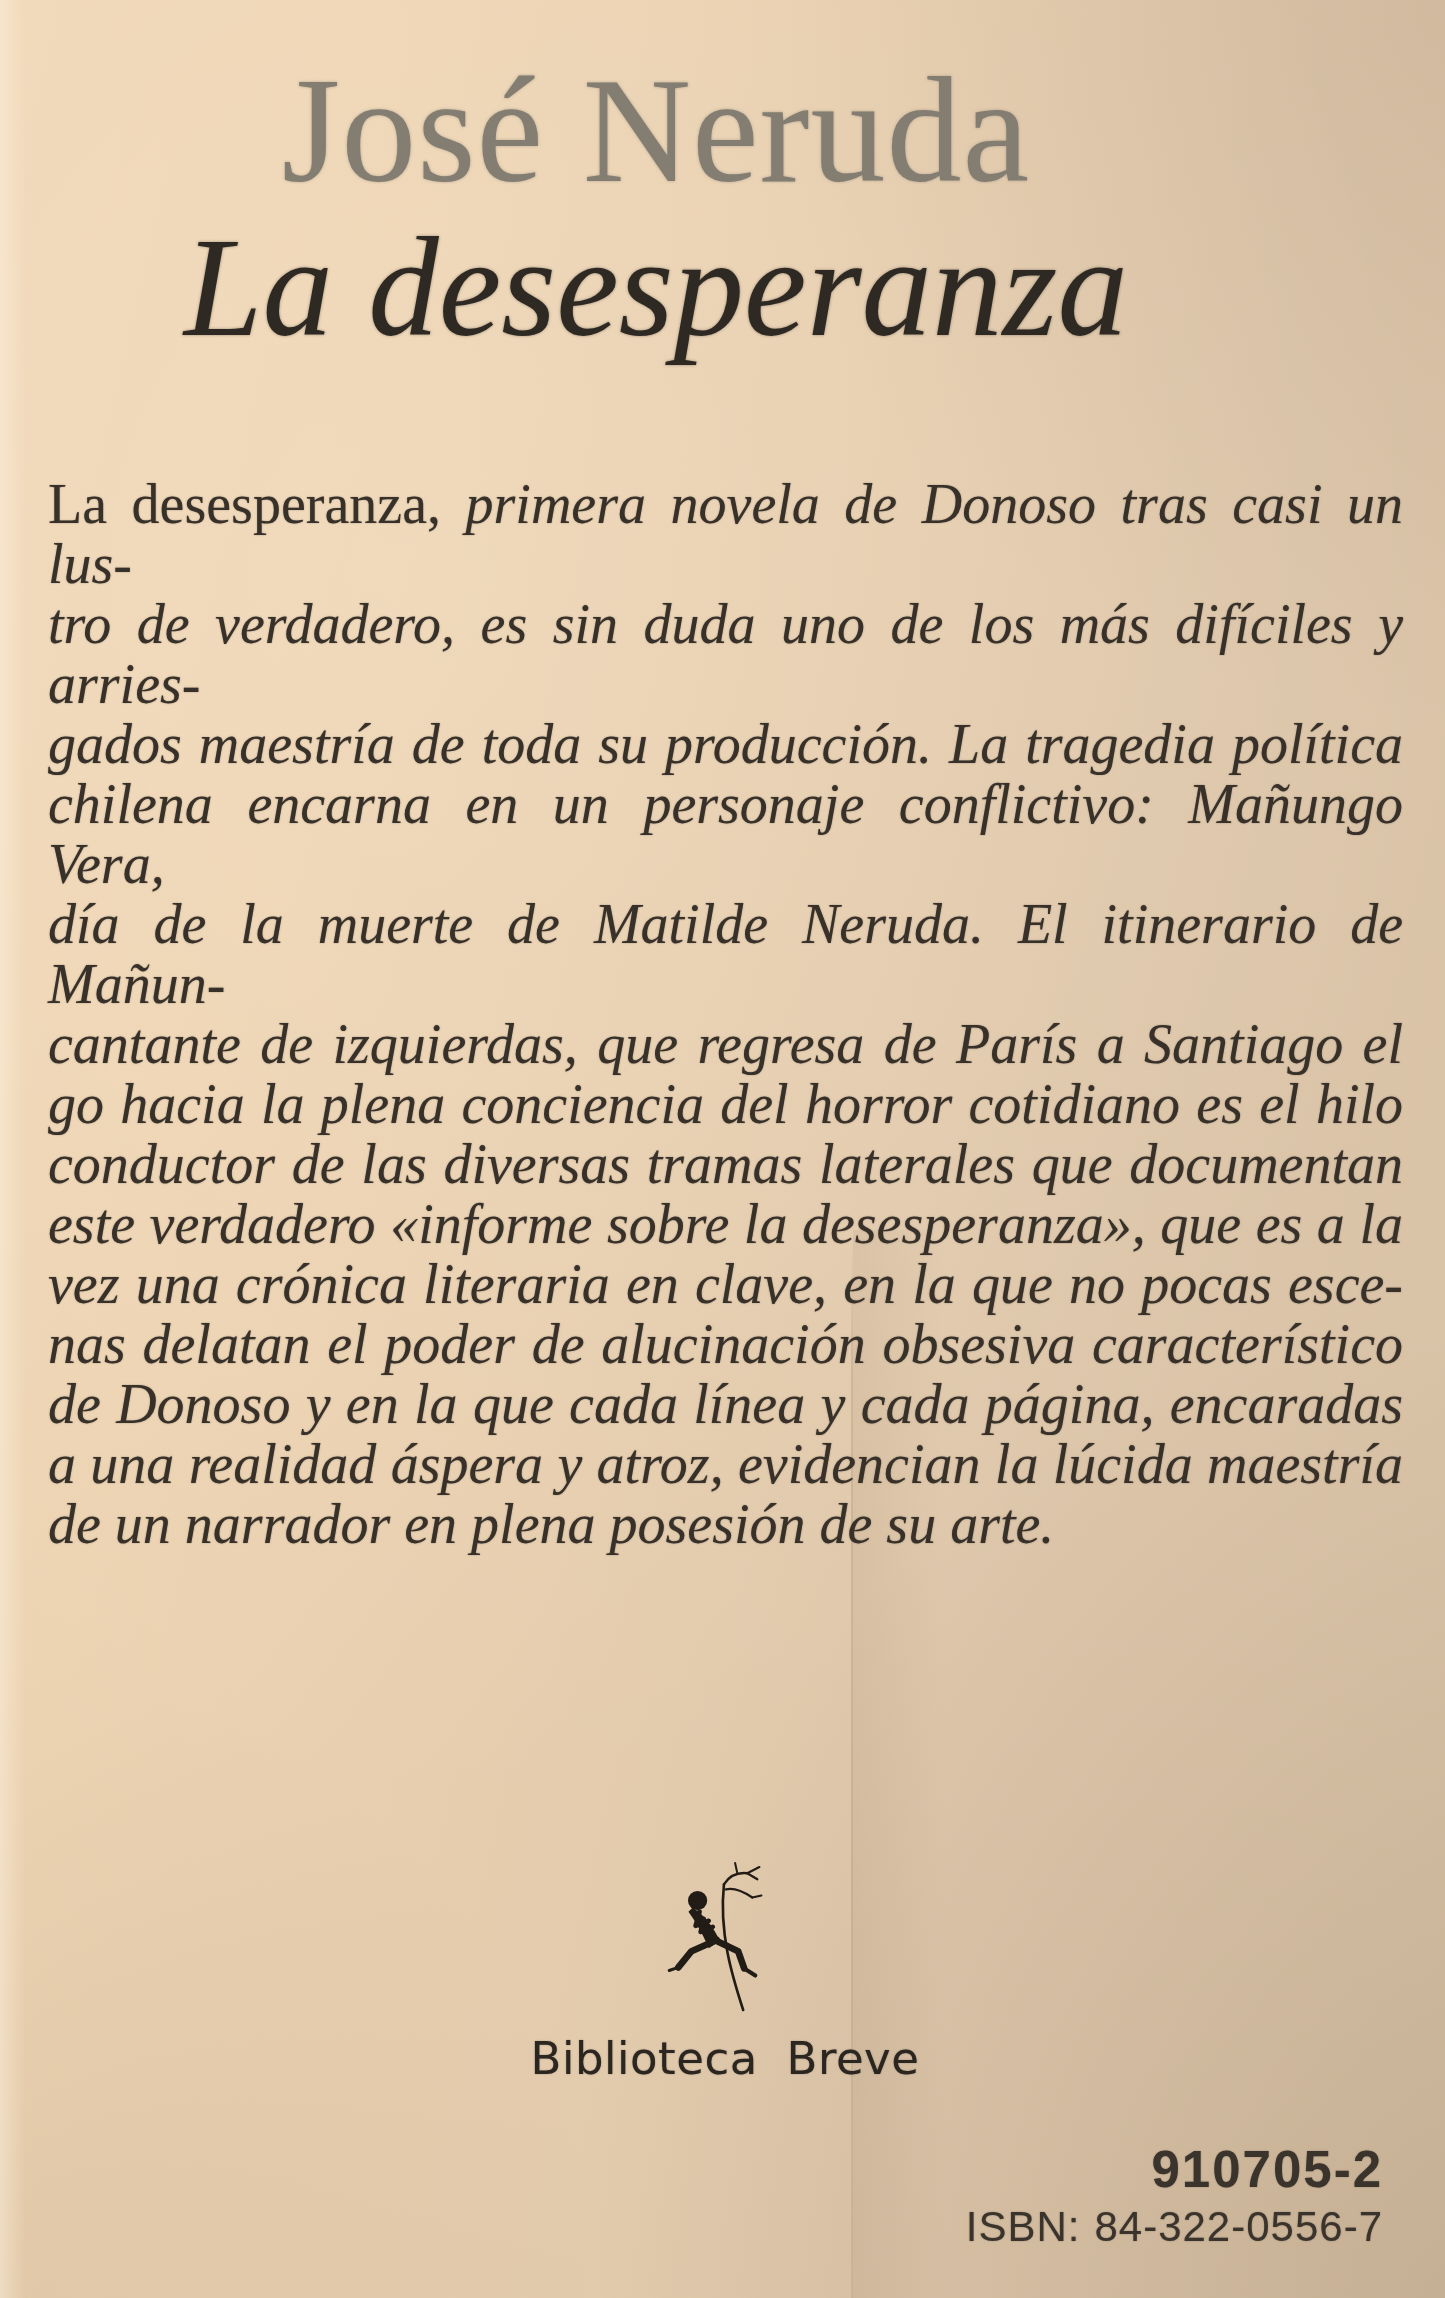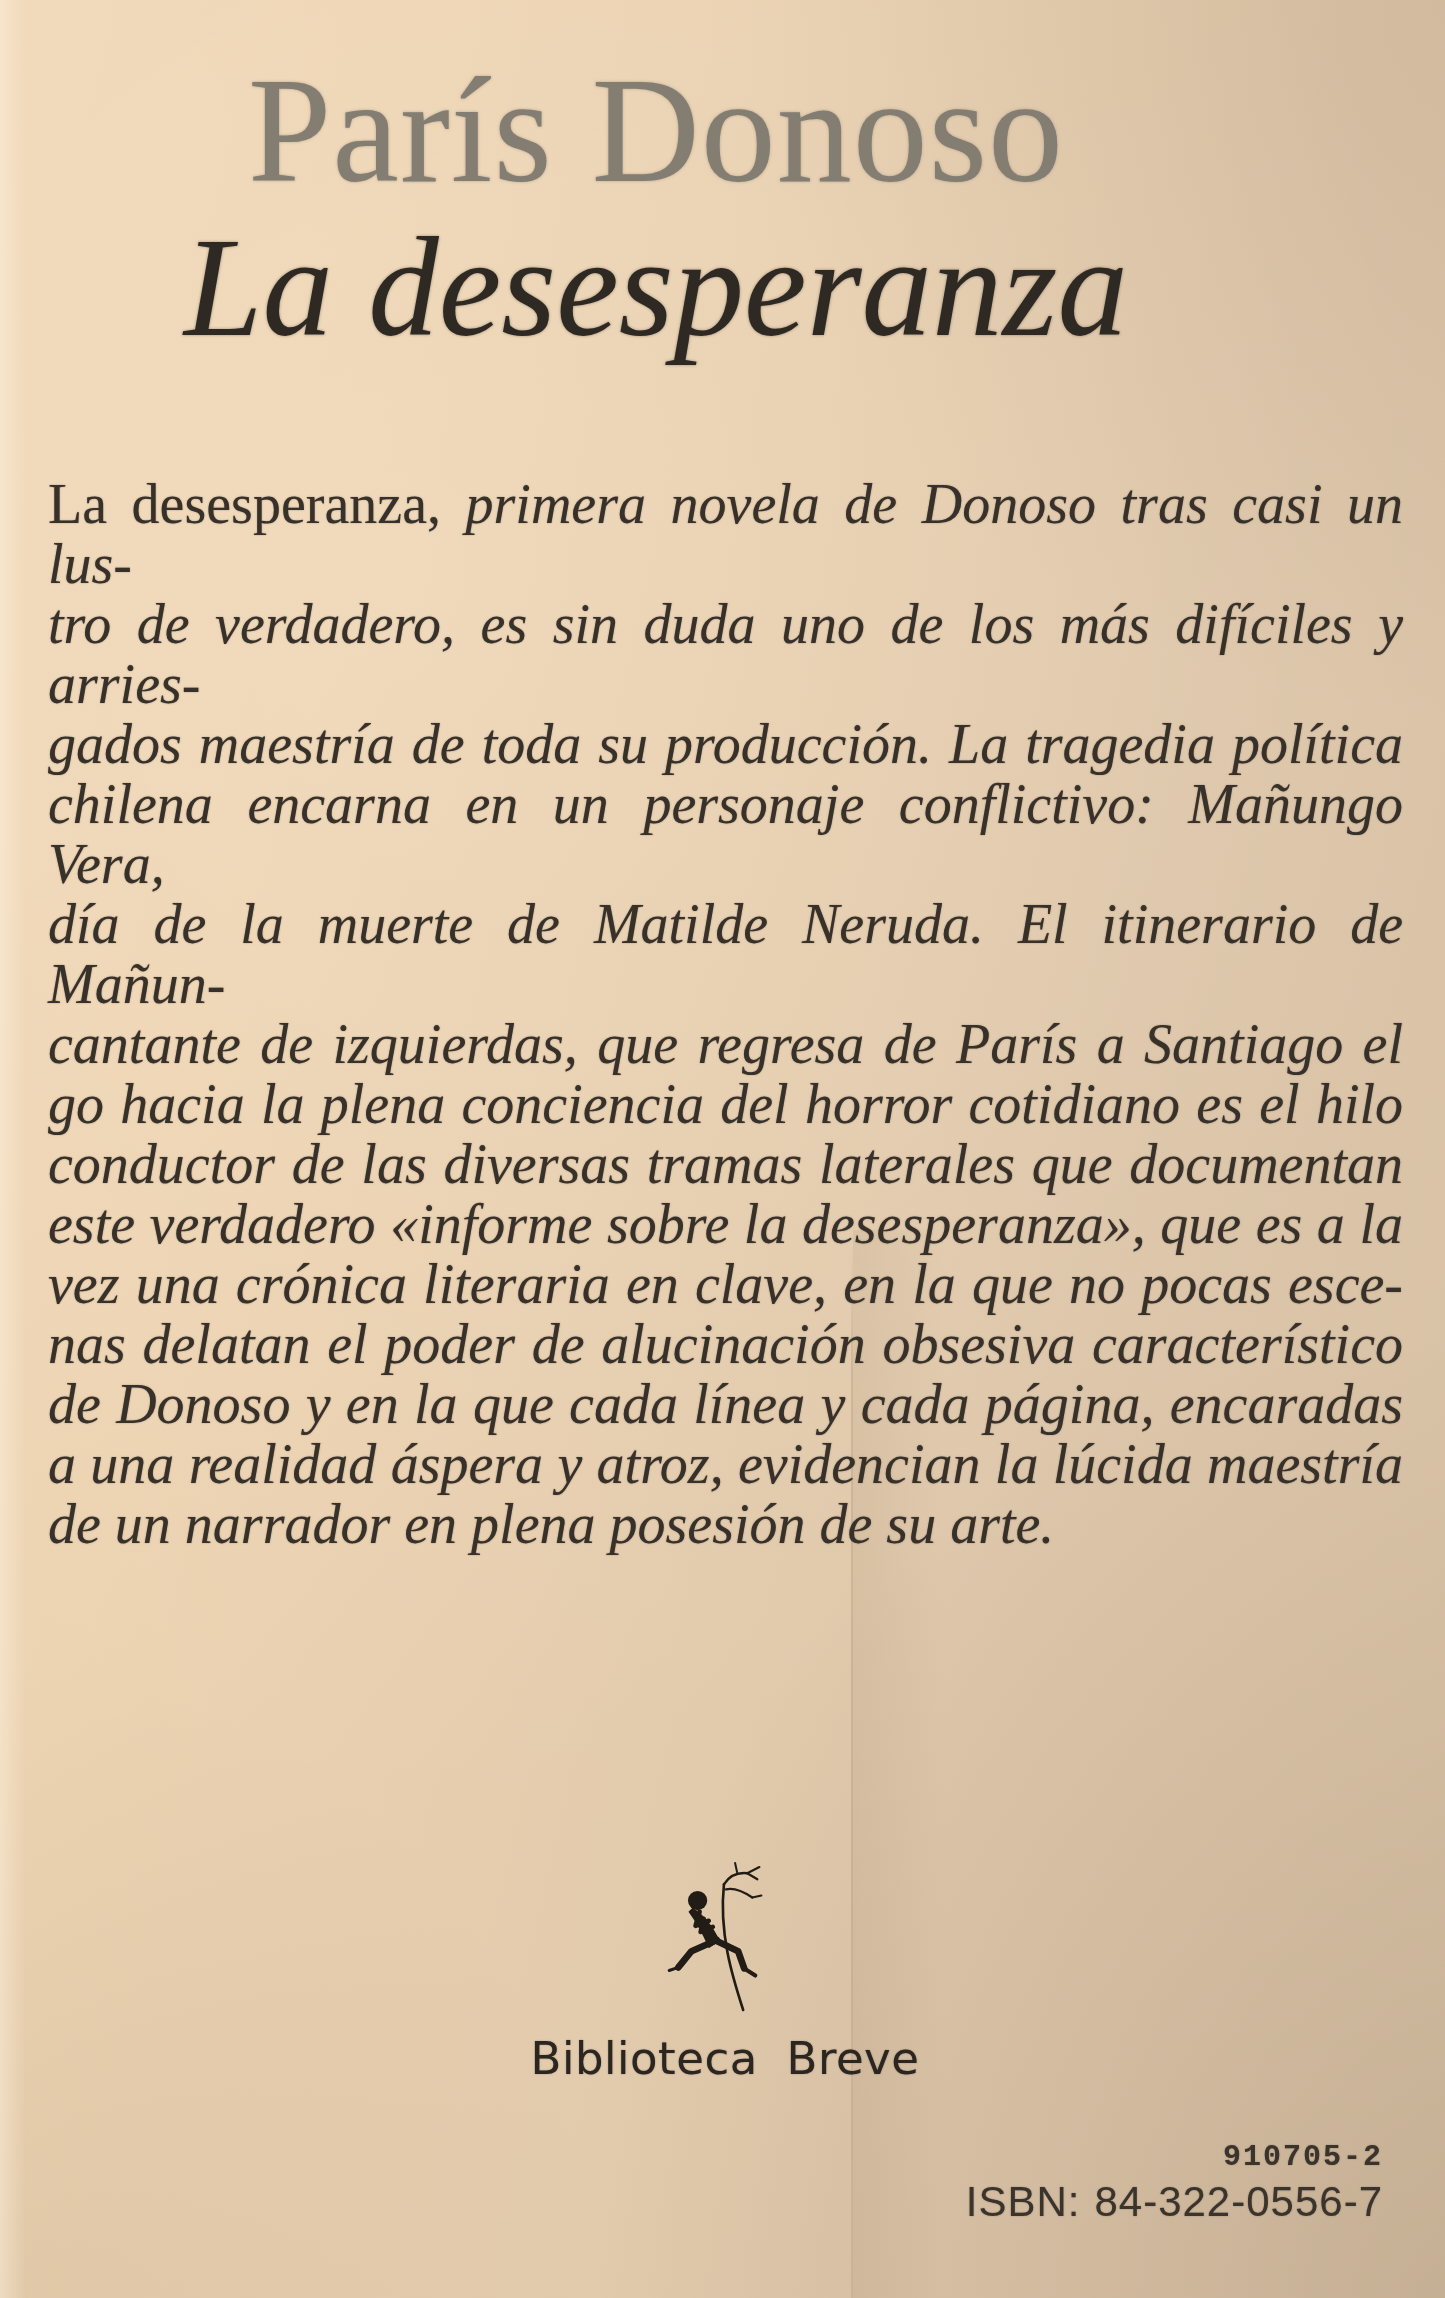--- a/index.html
+++ b/index.html
@@ -69,42 +69,42 @@
     font-family: "DejaVu Sans", "Liberation Sans", sans-serif;
     font-size: 45px; letter-spacing: 0.5px; word-spacing: 14px;
     color: #2b2620;
     text-shadow: 0 0 1.5px rgba(43,38,32,0.45);
   }
   .codes {
     position: absolute; right: 62px; top: 2140px; text-align: right;
     color: #3a342c;
   }
   .catalog {
-    font-family: Liberation Mono, monospace;
-    font-weight: 700; font-size: 30px; letter-spacing: 2px;
+    font-family: Liberation Sans, sans-serif;
+    font-weight: 700; font-size: 51px; letter-spacing: 2px;
     text-shadow: 0 0 1.5px rgba(58,52,44,0.45);
   }
   .isbn {
     font-family: Liberation Sans, sans-serif;
     font-size: 42px; margin-top: 4px; letter-spacing: 1px;
     text-shadow: 0 0 1.5px rgba(58,52,44,0.45);
   }
   .isbn .isbn-label { margin-right: 14px; }
 </style>
 </head>
 <body>
 
 <div id="page">
   <div class="vignette"></div>
   <div class="edge-highlight"></div>
   <div class="crease-shade"></div>
   <div class="crease"></div>
 
   <header class="titles">
-    <div class="author">París Donoso</div>
+    <div class="author">José Neruda</div>
     <div class="book-title">La desesperanza</div>
   </header>
 
   <section class="blurb">
     <div class="bline"><span class="lead-roman">La desesperanza,</span> <span>primera novela de Donoso tras casi un lus-</span></div>
     <div class="bline">tro de verdadero, es sin duda uno de los más difíciles y arries-</div>
     <div class="bline">gados maestría de toda su producción. La tragedia política</div>
     <div class="bline">chilena encarna en un personaje conflictivo: Mañungo Vera,</div>
     <div class="bline">día de la muerte de Matilde Neruda. El itinerario de Mañun-</div>
     <div class="bline">cantante de izquierdas, que regresa de París a Santiago el</div>

